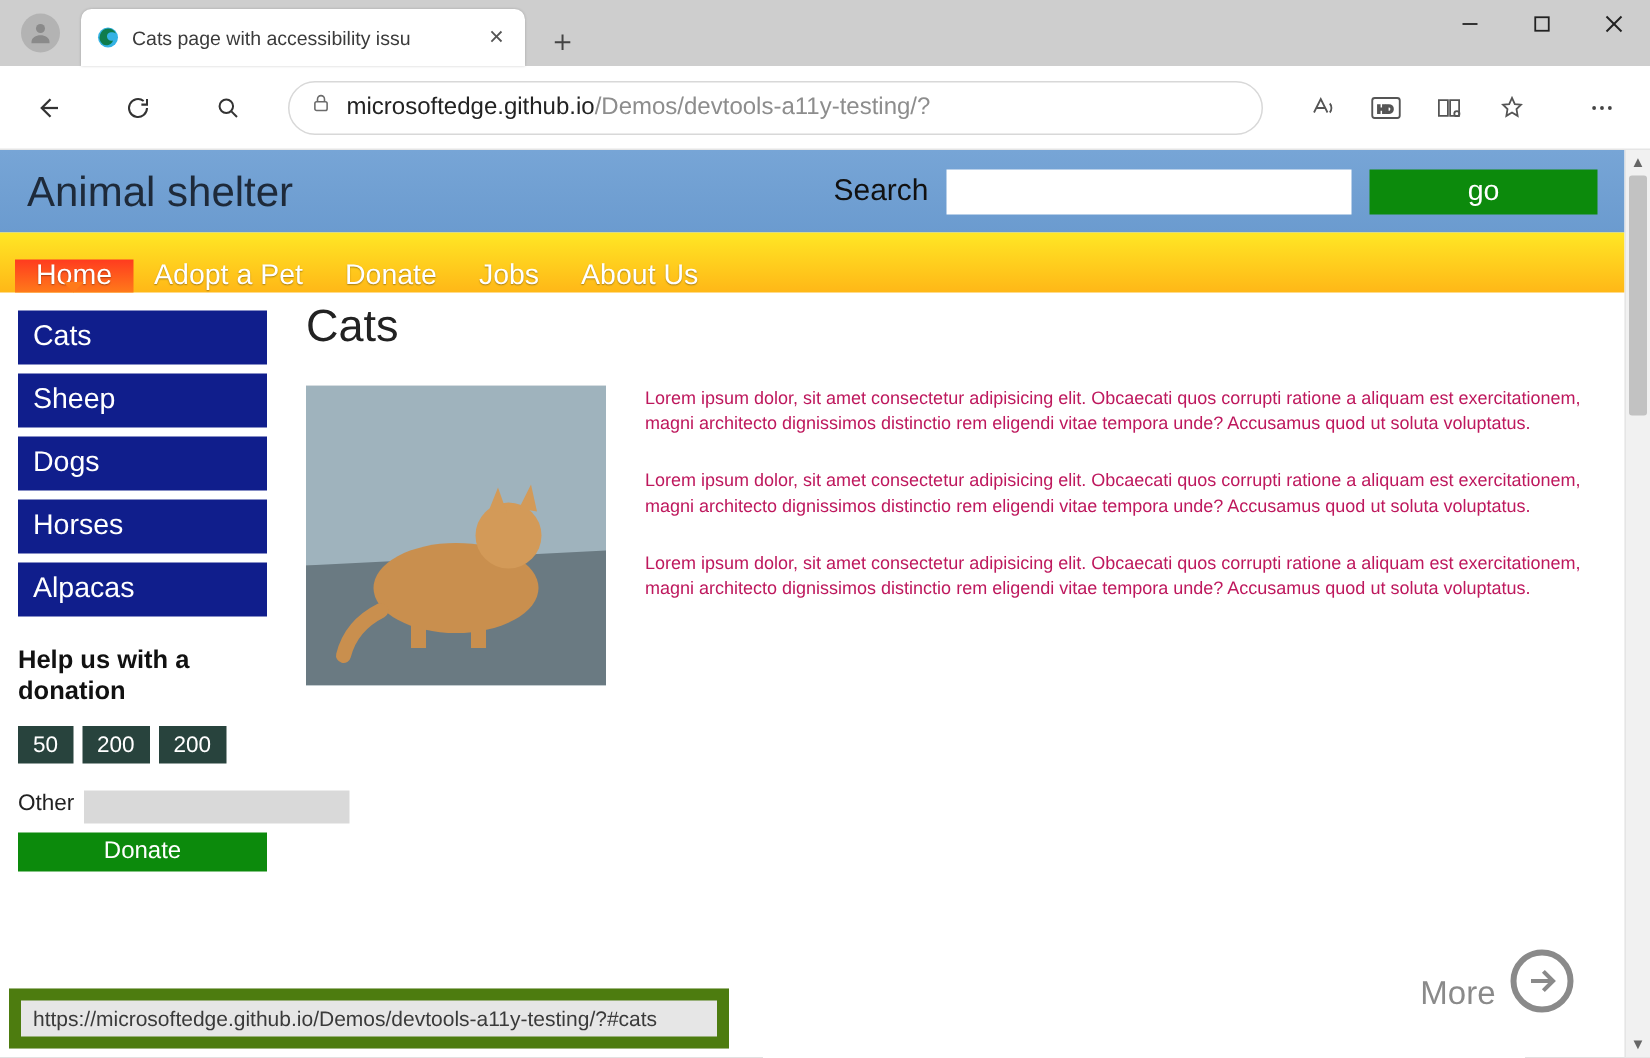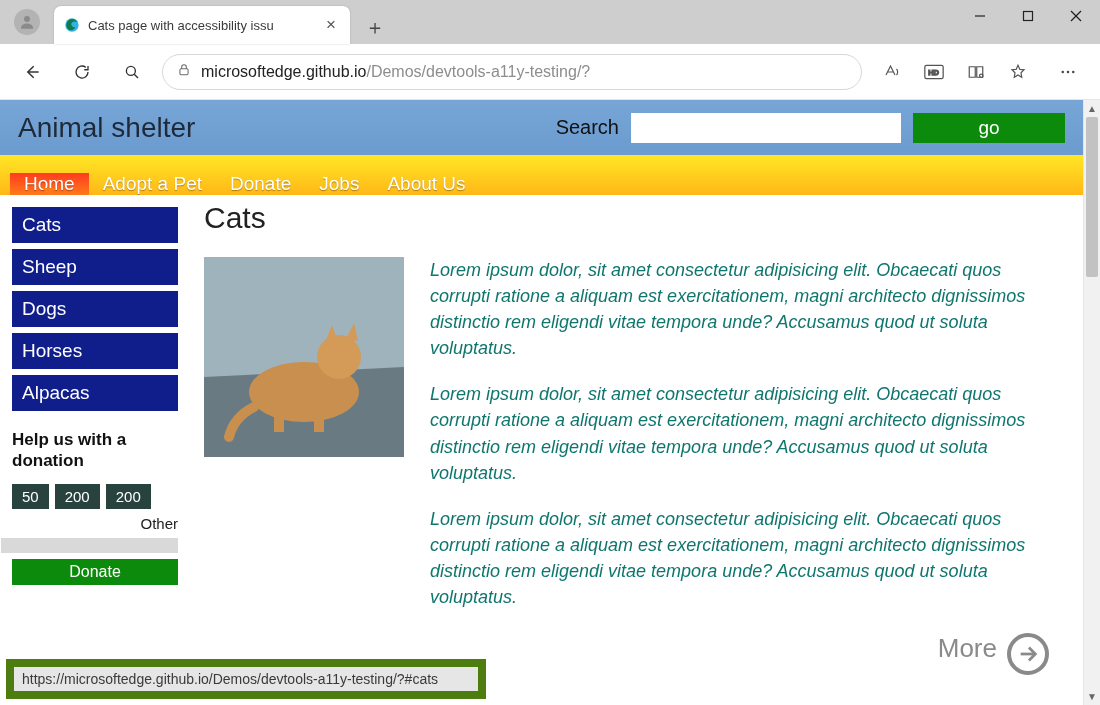--- a/index.html
+++ b/index.html
@@ -10,21 +10,21 @@
   .titlebar { height: 44px; background: #cecece; display: flex; align-items: flex-end; position: relative; }
   .profile { width: 26px; height: 26px; border-radius: 50%; background: #b3b3b3; position: absolute; left: 14px; top: 9px; display:flex;align-items:center;justify-content:center;}
   .profile svg { width:18px; height:18px; }
   .tab { position: absolute; left: 54px; top: 6px; height: 38px; width: 296px; background: #fff; border-radius: 7px 7px 0 0; display: flex; align-items: center; padding: 0 10px 0 10px; gap: 8px; font-size: 13px; color: #3b3b3b; box-shadow: 0 0 2px rgba(0,0,0,.2); }
   .tab .favicon { width:16px;height:16px;display:flex;align-items:center;justify-content:center;}
   .tab .title { flex:1; white-space:nowrap; overflow:hidden; }
   .tab .close { color:#555; font-size:17px; width:18px;text-align:center;cursor:default;}
   .newtab { position:absolute; left:360px; top:12px; width:30px;height:30px;display:flex;align-items:center;justify-content:center;color:#444;font-size:20px;}
   .win-controls { position:absolute; right:0; top:0; height:36px; display:flex; }
   .win-controls div { width:48px; height:32px; display:flex;align-items:center;justify-content:center;color:#222;font-size:14px;}
-  .toolbar { height:56px; background:#fff; display:flex; align-items:center; padding:0 12px; gap:10px; border-bottom:1px solid #e5e5e5;}
+  .toolbar { height:56px; background:#fff; display:flex; align-items:center; padding:0 12px; gap:20px; border-bottom:1px solid #e5e5e5;}
   .tbtn { width:40px;height:40px;display:flex;align-items:center;justify-content:center;color:#444;border-radius:4px;}
   .addressbar { flex:1; height:36px; background:#fff; border:1px solid #d8d8d8; border-radius:18px; display:flex; align-items:center; padding:0 14px; gap:10px; font-size:16px; color:#3b3b3b; }
   .addressbar .lock { color:#6b6b6b; }
   .addressbar .url .muted { color:#8d8d8d; }
   .addressbar .url .host { color:#222; }
   .right-icons { display:flex; gap:2px; }
 
   
   .viewport { position:relative; width:1100px; height:605px; background:#fff; }
   .vscroll { position:absolute; right:0; top:0; width:17px; height:100%; background:#f1f1f1; border-left:1px solid #e5e5e5;}
@@ -46,34 +46,34 @@
   .nav a { display:flex; align-items:center; padding:0 14px; color:#fff; font-size:19px; text-shadow:0 1px 1px rgba(0,0,0,.35); cursor:pointer;}
   .nav a.active { background:linear-gradient(to bottom,#ff3b1f 0%, #ff7a1a 100%); position:relative;}
   .nav a.active::after{content:"";position:absolute;left:50%;bottom:-7px;transform:translateX(-50%);border:7px solid transparent;border-top-color:#ff7a1a;}
 
   .content { display:flex; padding:6px 28px 0 12px; gap:26px; }
   .sidebar { width:166px; flex-shrink:0; padding-top:6px;}
   .side-link { display:block; background:#101e8c; color:#fff; font-size:19px; padding:7px 10px; margin-bottom:6px; cursor:pointer;}
   .donation-head { font-size:17px; font-weight:700; color:#111; margin-top:18px; line-height:1.25;}
   .don-row { display:flex; gap:6px; margin-top:12px;}
   .don-btn { background:#28433d; color:#fff; font-size:15px; padding:4px 10px; border:none; }
-  .other-row { display:flex; align-items:flex-end; gap:6px; margin-top:6px;flex-direction:column;}
+  .other-row { display:flex; align-items:flex-start; gap:6px; margin-top:18px;}
   .other-row span{font-size:15px;color:#222;}
   .other-input { flex:1; height:22px; background:#d9d9d9; border:none;}
   .donate-btn { width:100%; height:26px; background:#0c8a0c; color:#fff; border:none; font-size:16px; margin-top:6px;}
 
   .main { flex:1; }
   .main h2 { font-size:30px; font-weight:400; color:#222; margin-bottom:22px; margin-top:0;}
   .article { display:flex; gap:26px; align-items:flex-start;}
   .catimg { width:200px; height:200px; background:#bec7cd; position:relative; overflow:hidden; flex-shrink:0;}
   .cat-svg{position:absolute;inset:0;}
-  .paras { flex:1; font-size:18px; color:#0f766e; line-height:1.45;font-style:italic;}
+  .paras { flex:1; font-size:12px; color:#be185d; line-height:1.45;}
   .paras p { margin-bottom:20px; }
 
-  .more { position:absolute; right:34px; bottom:30px; display:flex; align-items:flex-start; gap:10px; color:#8a8a8a; font-size:26px; }
+  .more { position:absolute; right:34px; bottom:30px; display:flex; align-items:flex-end; gap:10px; color:#8a8a8a; font-size:22px; }
   .more .circ { width:42px;height:42px;border:4px solid #8a8a8a;border-radius:50%;display:flex;align-items:center;justify-content:center;}
   .more .circ svg{width:22px;height:22px;}
 
   .status { position:absolute; left:6px; bottom:6px; background:#e6e6e6; border:8px solid #4d7c0f; padding:4px 8px; font-size:14px; color:#3a3a3a; width:480px;}
 </style>
 </head>
 <body>
 
 <div class="window">
   <div class="titlebar">

